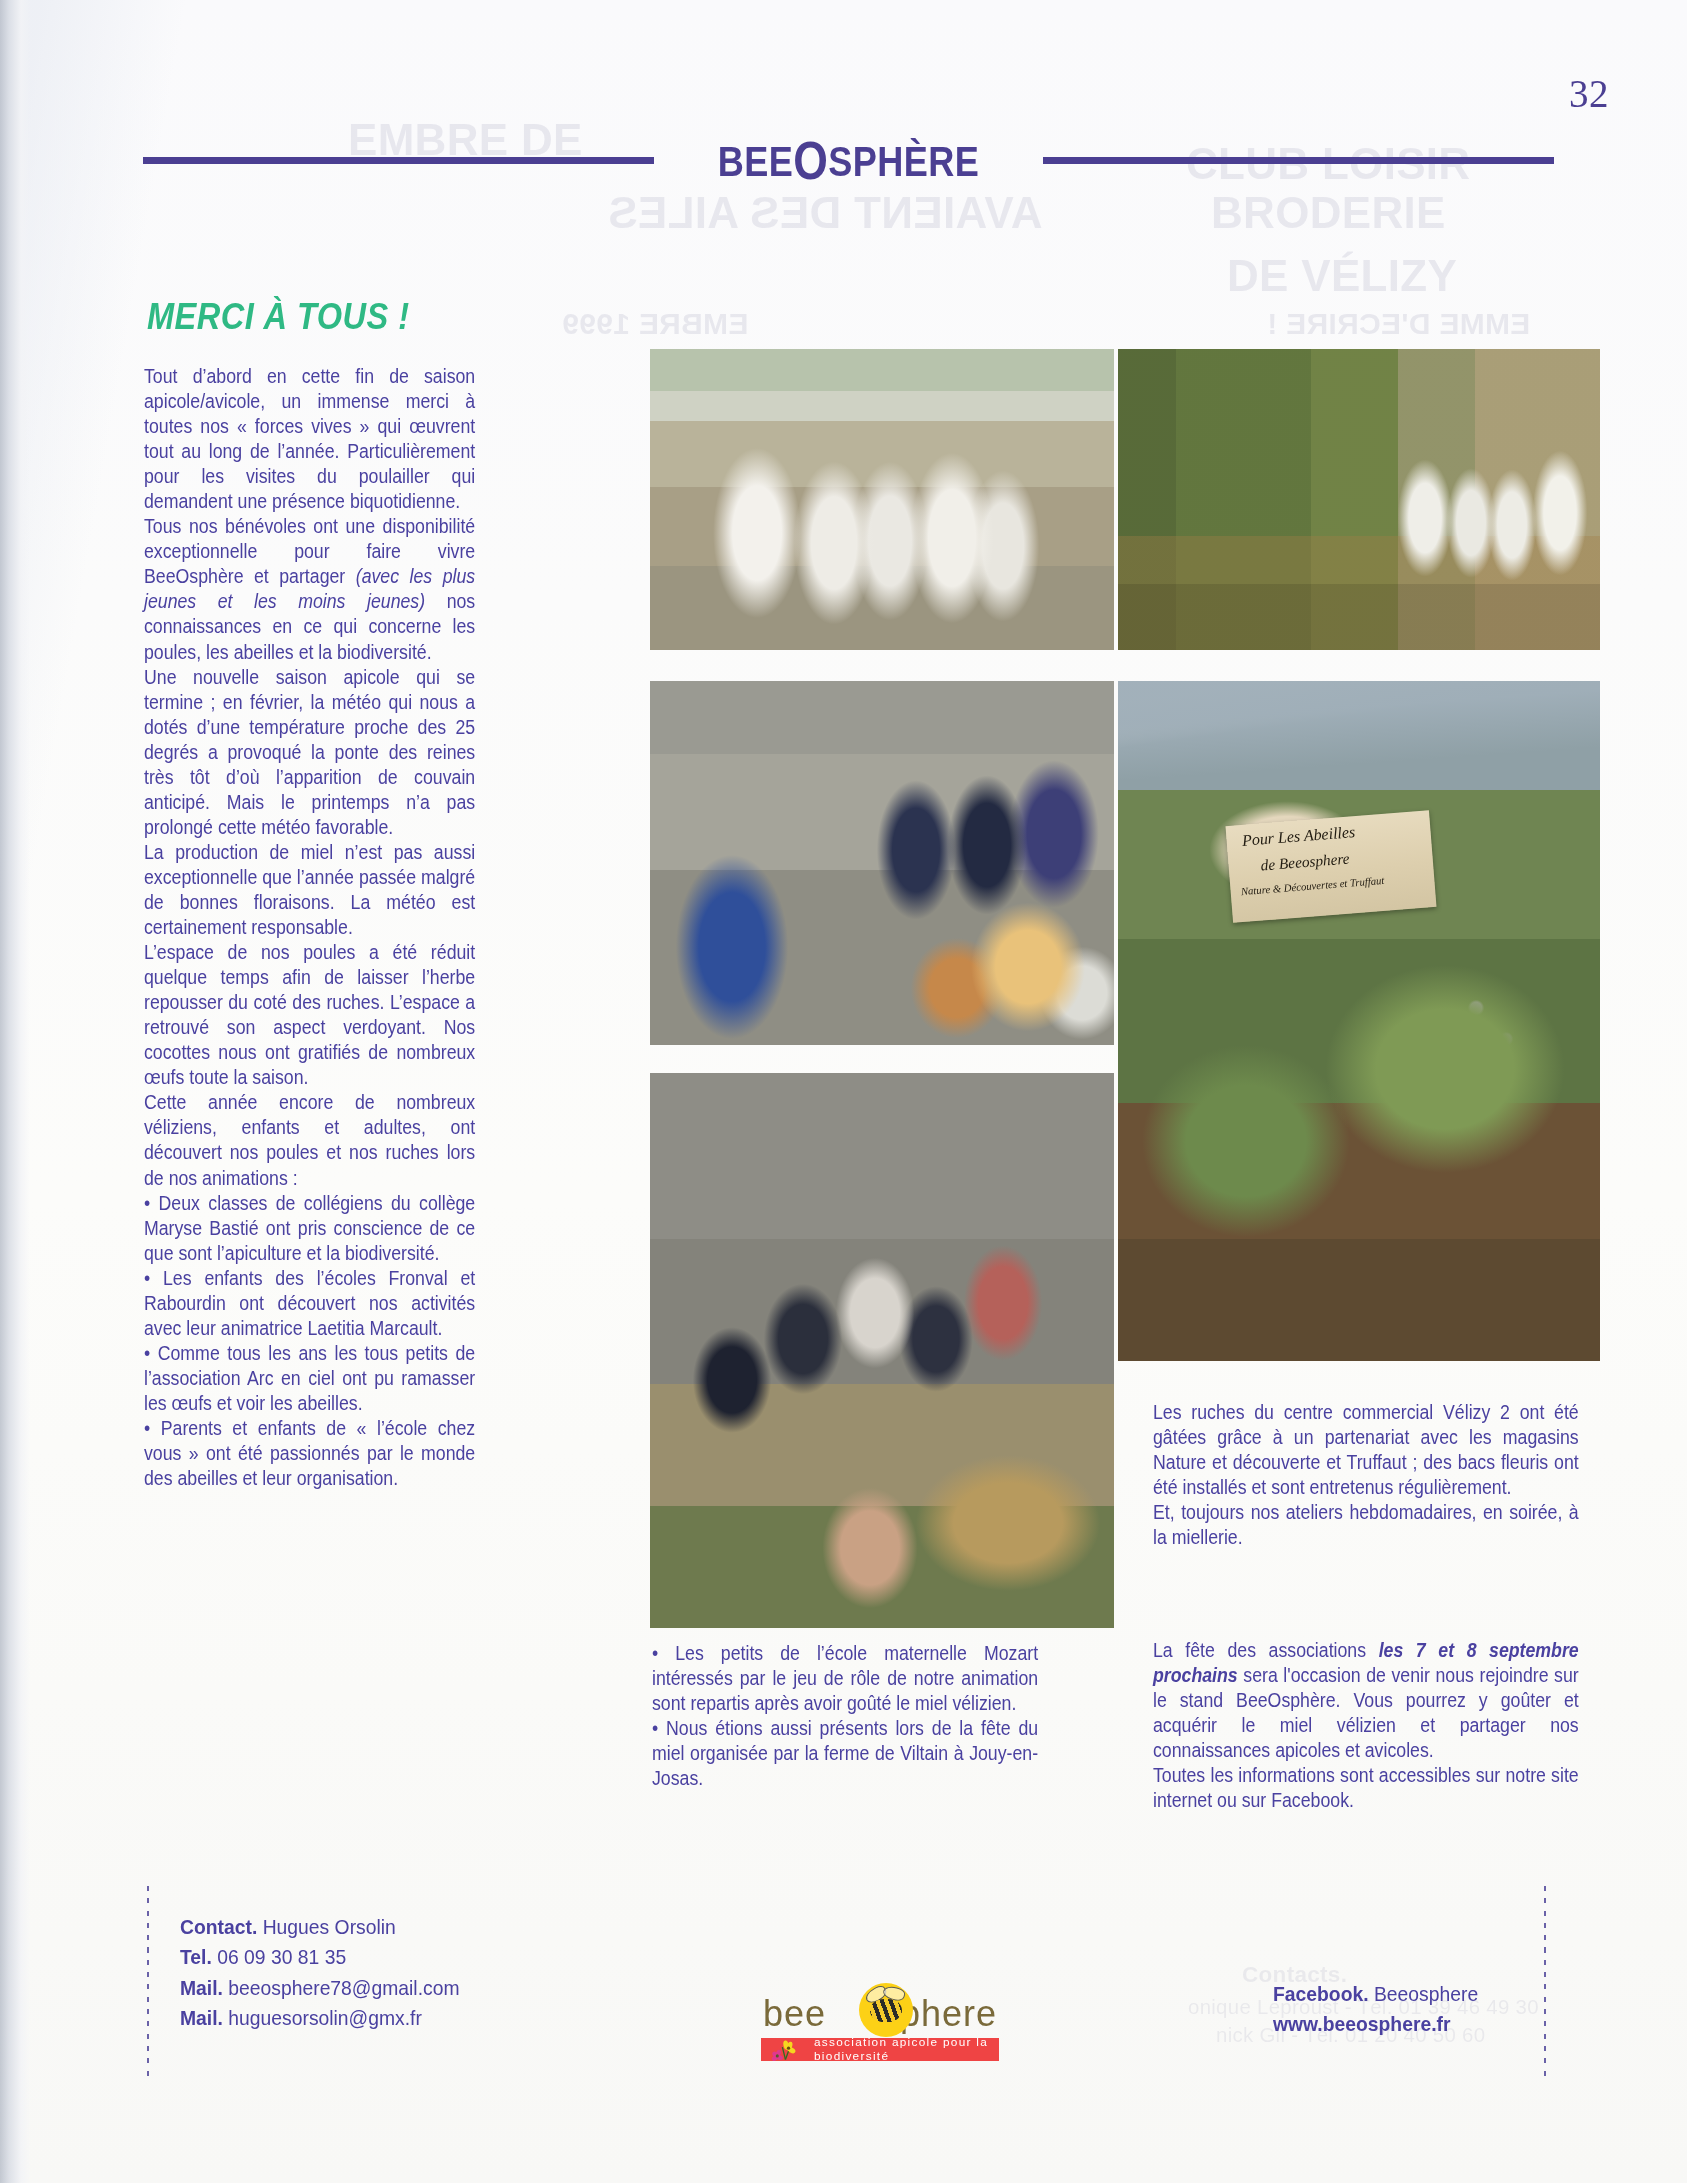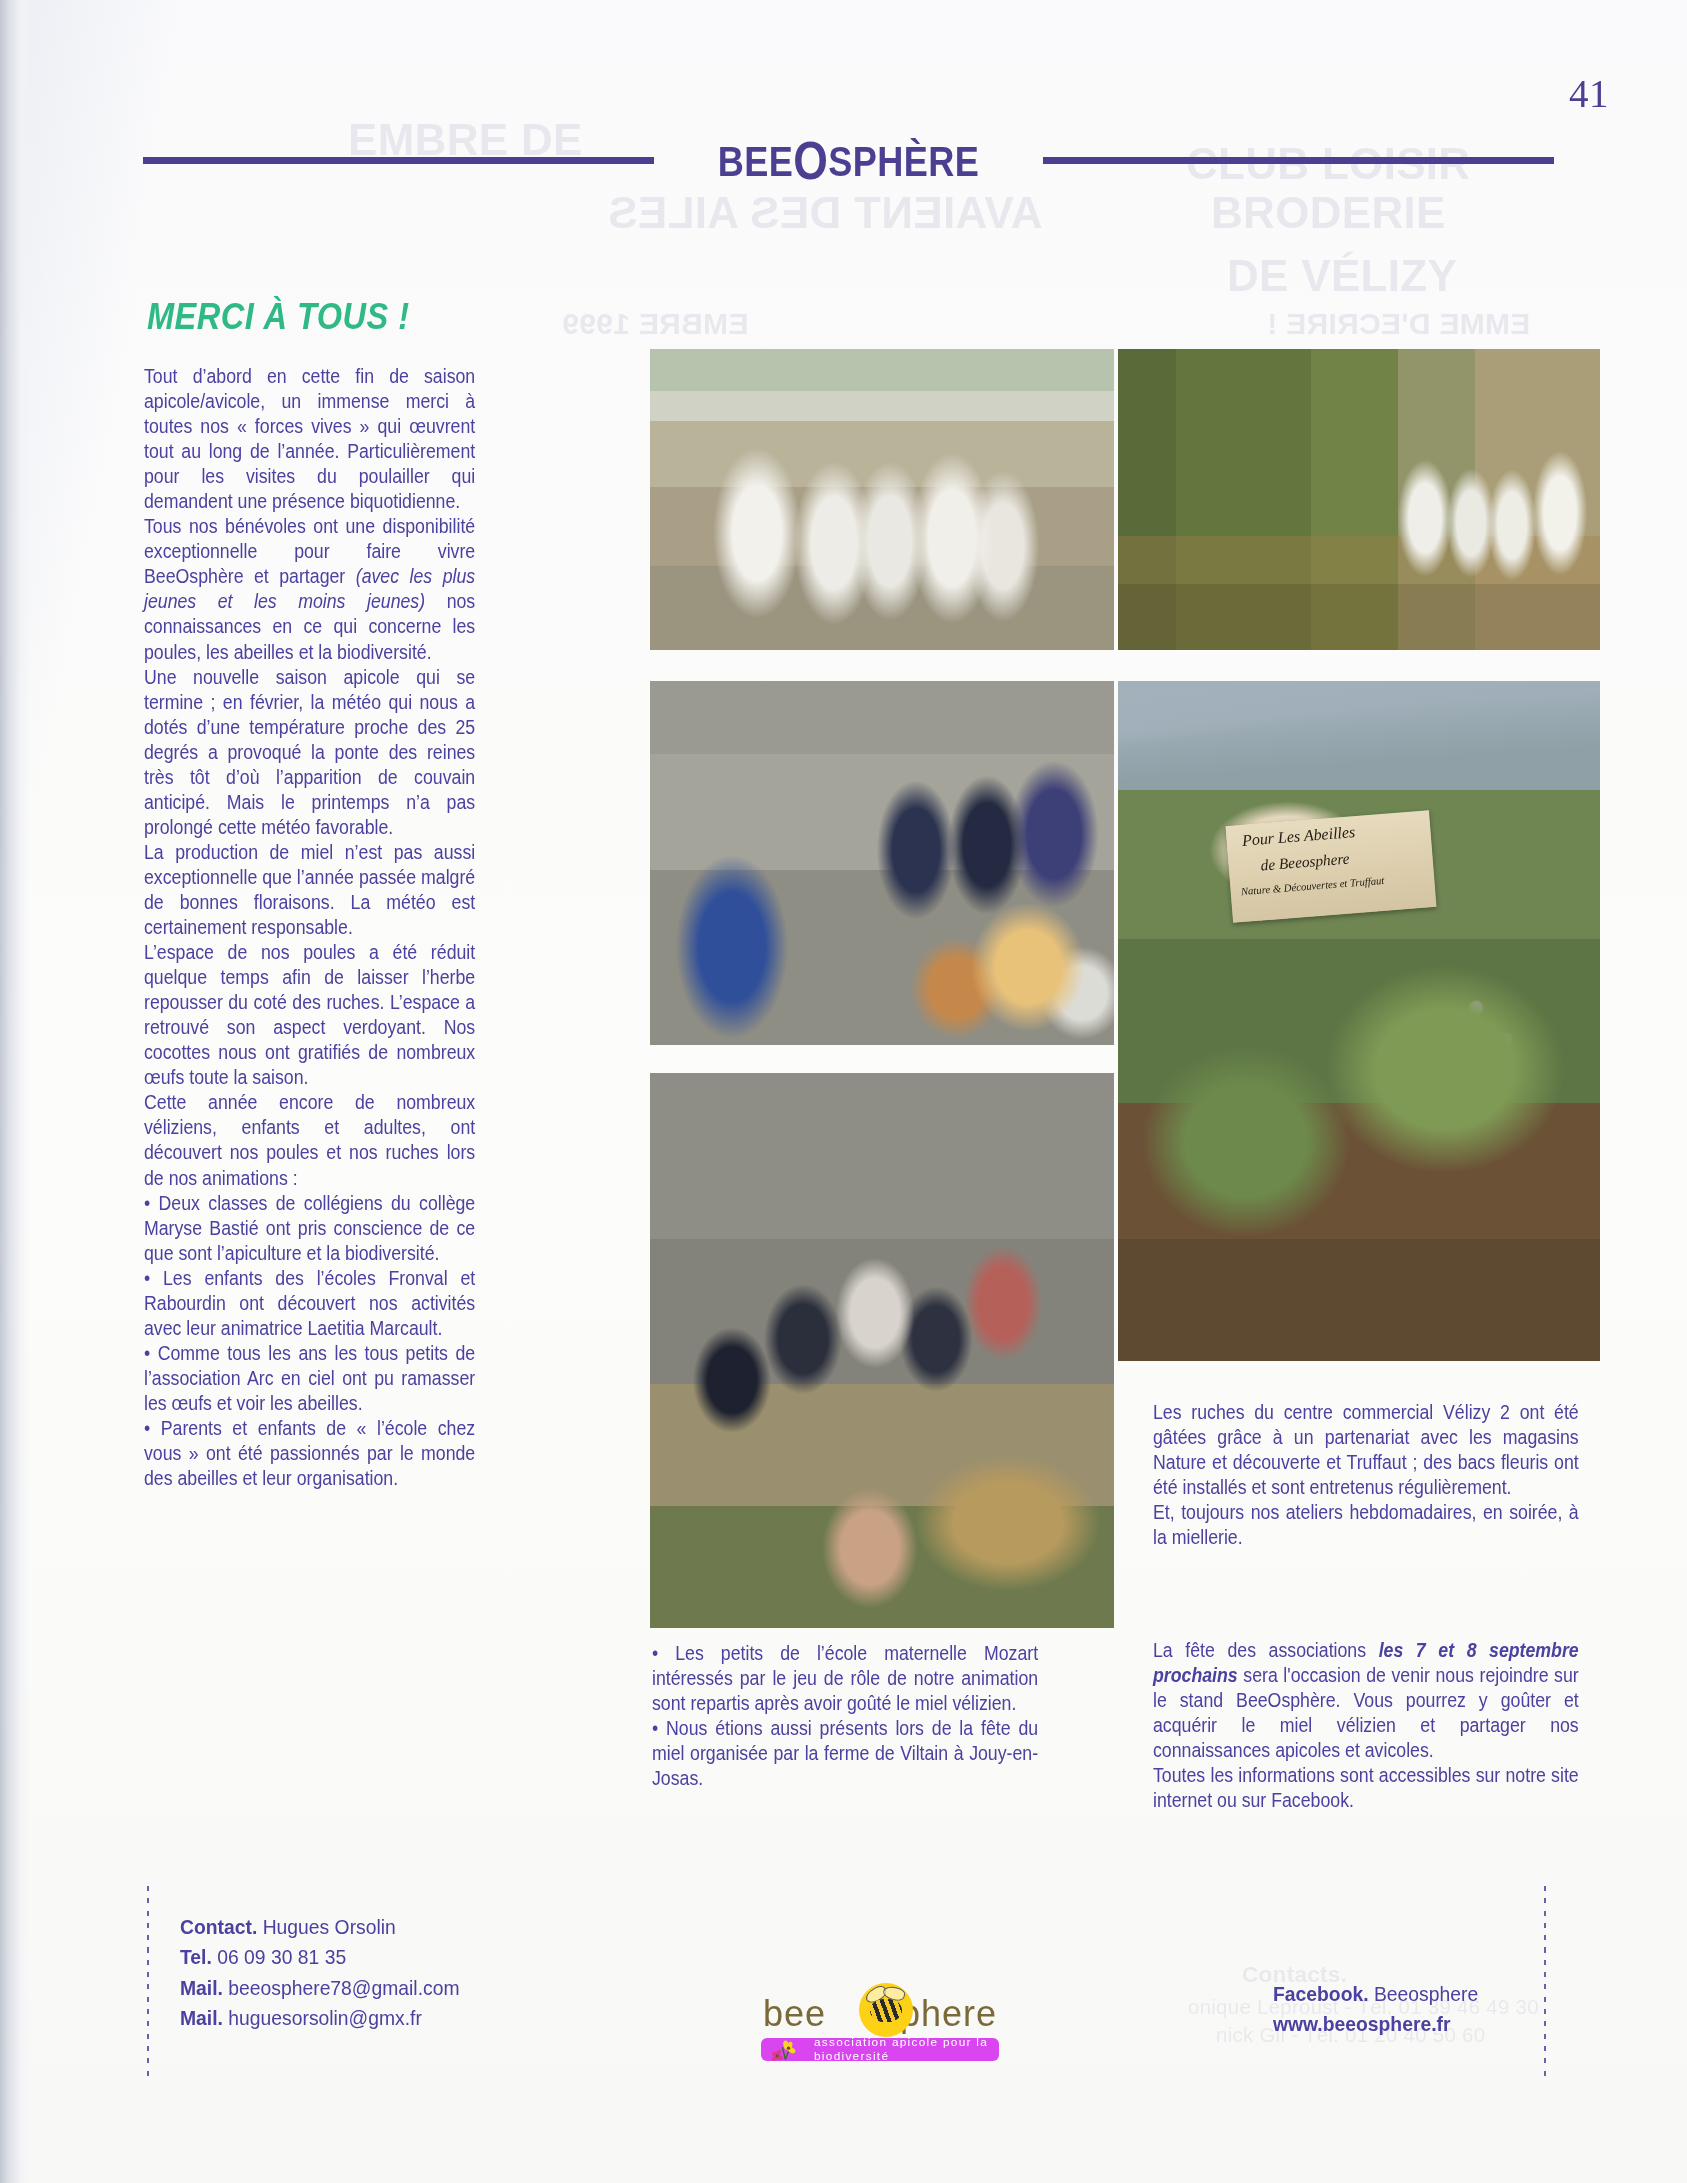--- a/index.html
+++ b/index.html
@@ -207,22 +207,22 @@
     background:repeating-linear-gradient(70deg,#2a2a28 0 4.1px,#f4c92a 4.1px 8.2px);
   }
   .logo-wing{
     position:absolute;width:20.4px;height:11.2px;border:1.5px solid #5c5a52;border-radius:60% 40% 50% 50%;
     background:rgba(255,255,255,.6);
   }
   #logo-wing-left{left:105px;top:11.2px;transform:rotate(-28deg);}
   #logo-wing-right{left:123px;top:10.2px;transform:rotate(16deg);}
   .logo-band{
     position:absolute;left:1px;top:61px;width:238px;height:22.5px;
-    background:#d946ef;
-    display:flex;align-items:center;border-radius:6px;
+    background:#ef4444;
+    display:flex;align-items:center;
   }
   .logo-band-text{
     color:#ffffff;font-size:11.8px;letter-spacing:1.3px;margin-left:53px;
     font-family:"Liberation Sans",sans-serif;
   }
   .logo-flower{
     position:absolute;left:9.2px;top:62px;width:36px;height:21.5px;
   }
 </style>
 </head>
@@ -237,21 +237,21 @@
   <div class="ghost ghost-head" style="left:1186px;top:115px;margin-top:24px;">CLUB LOISIR</div>
   <div class="ghost ghost-head flip" style="left:608px;top:188px;">AVAIENT DES AILES</div>
   <div class="ghost ghost-head" style="left:1211px;top:188px;">BRODERIE</div>
   <div class="ghost ghost-head" style="left:1227px;top:251px;">DE VÉLIZY</div>
   <div class="ghost ghost-head flip" style="left:1267px;top:307px;font-size:30px;">EMME D'ECRIRE !</div>
   <div class="ghost ghost-head flip" style="left:562px;top:307px;font-size:30px;">EMBRE 1999</div>
   <div class="ghost ghost-body" style="left:1242px;top:1962px;font-size:22.5px;font-weight:700;">Contacts.</div>
   <div class="ghost ghost-body" style="left:1188px;top:1996px;font-size:20.4px;">onique Leproust - Tél. 01 39 46 49 30</div>
   <div class="ghost ghost-body" style="left:1216px;top:2024px;font-size:20.4px;">nick Gil - Tél. 01 20 40 50 60</div>
 
-  <div class="page-number">41</div>
+  <div class="page-number">32</div>
 
   <div class="masthead">
     <div class="rule rule-left"></div>
     <div class="masthead-title">
       <span>BEE<span class="big">O</span>SPHÈRE</span>
     </div>
     <div class="rule rule-right"></div>
   </div>
 
   <div class="section-heading">MERCI À TOUS !</div>

